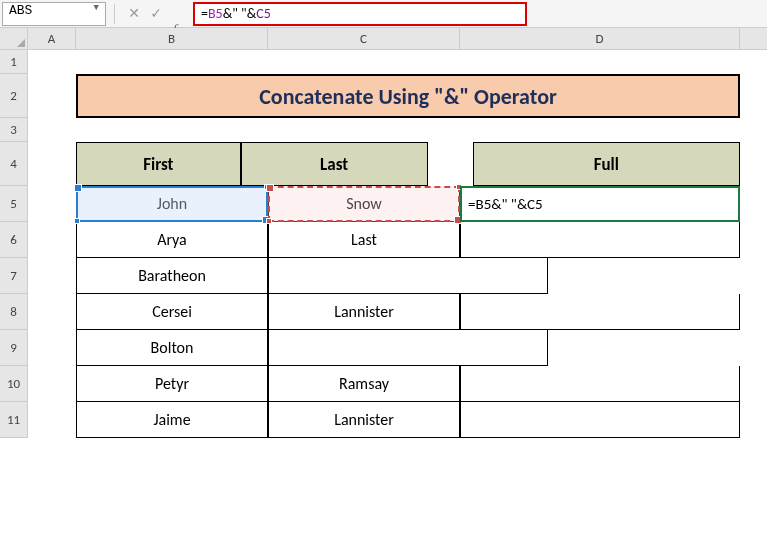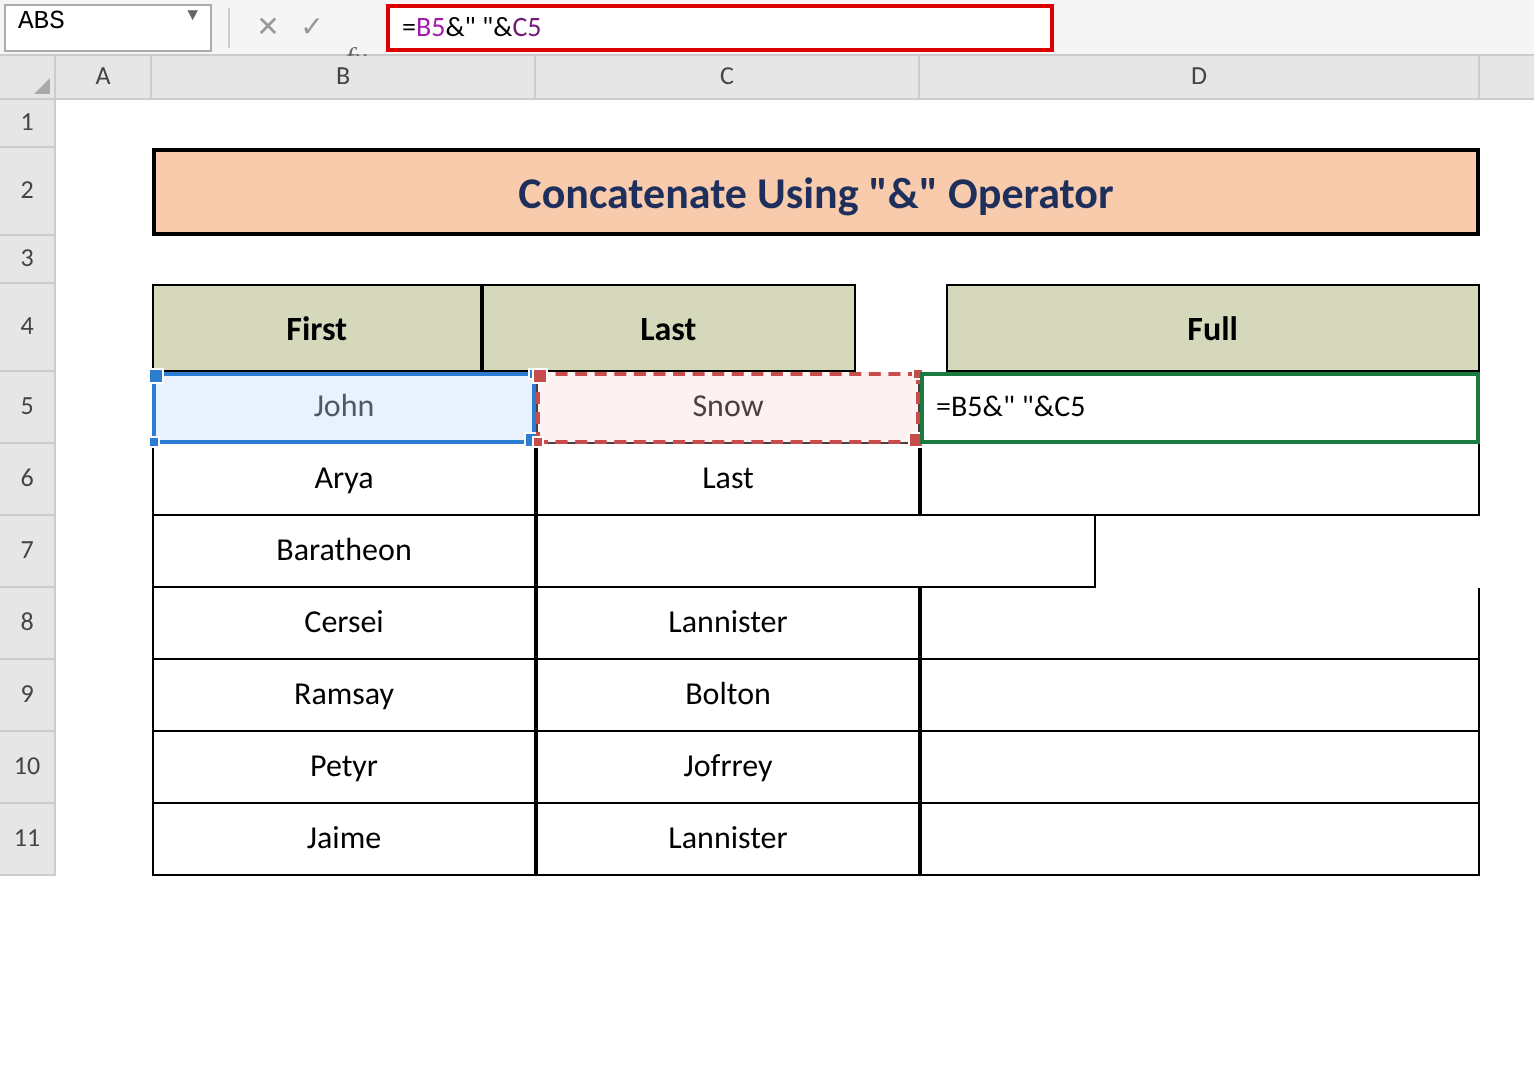--- a/index.html
+++ b/index.html
@@ -149,27 +149,26 @@
         <div class="td-row">
           <div class="td td-last">Baratheon</div>
           <div class="td td-full"></div>
         </div>
         <div class="td-row">
           <div class="td td-first">Cersei</div>
           <div class="td td-last">Lannister</div>
           <div class="td td-full"></div>
         </div>
         <div class="td-row">
-          <div class="td td-first">Ramsay</div>
           <div class="td td-last">Bolton</div>
           <div class="td td-full"></div>
         </div>
         <div class="td-row">
           <div class="td td-first">Petyr</div>
-          <div class="td td-last">Jofrrey</div>
+          <div class="td td-last">Ramsay</div>
           <div class="td td-full"></div>
         </div>
         <div class="td-row">
           <div class="td td-first">Jaime</div>
           <div class="td td-last">Lannister</div>
           <div class="td td-full"></div>
         </div>
       </div>
 
       <div class="sel-b5">

